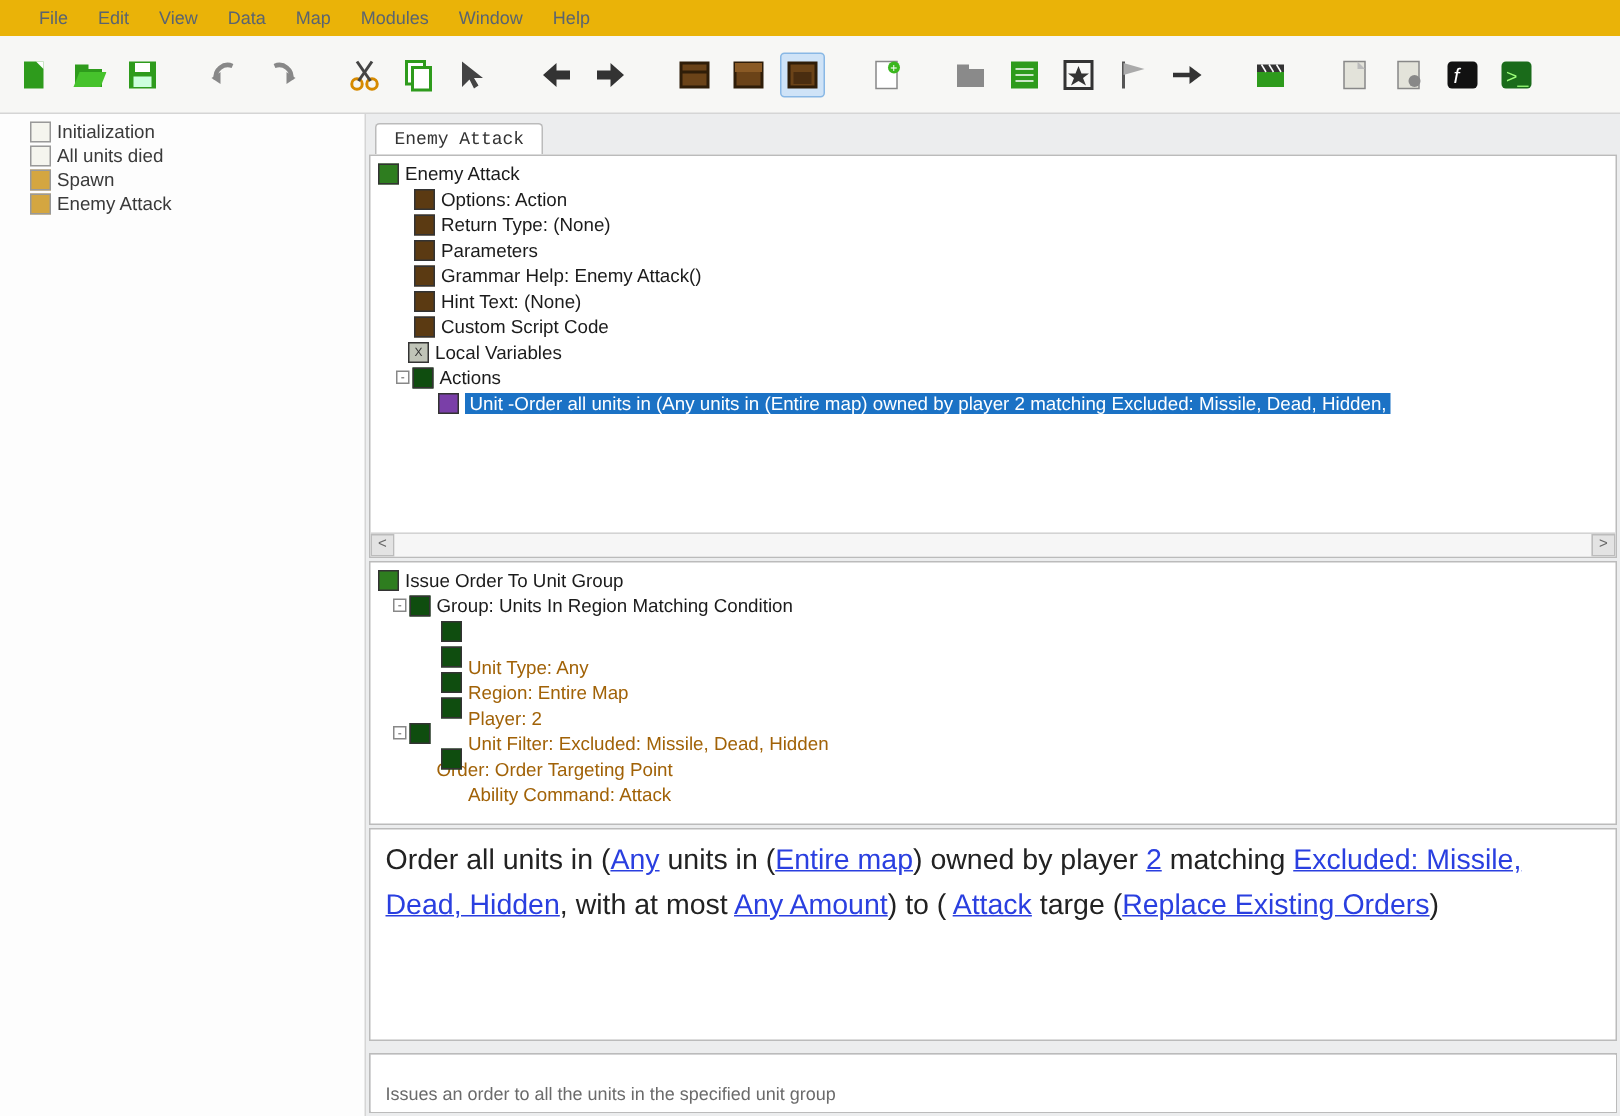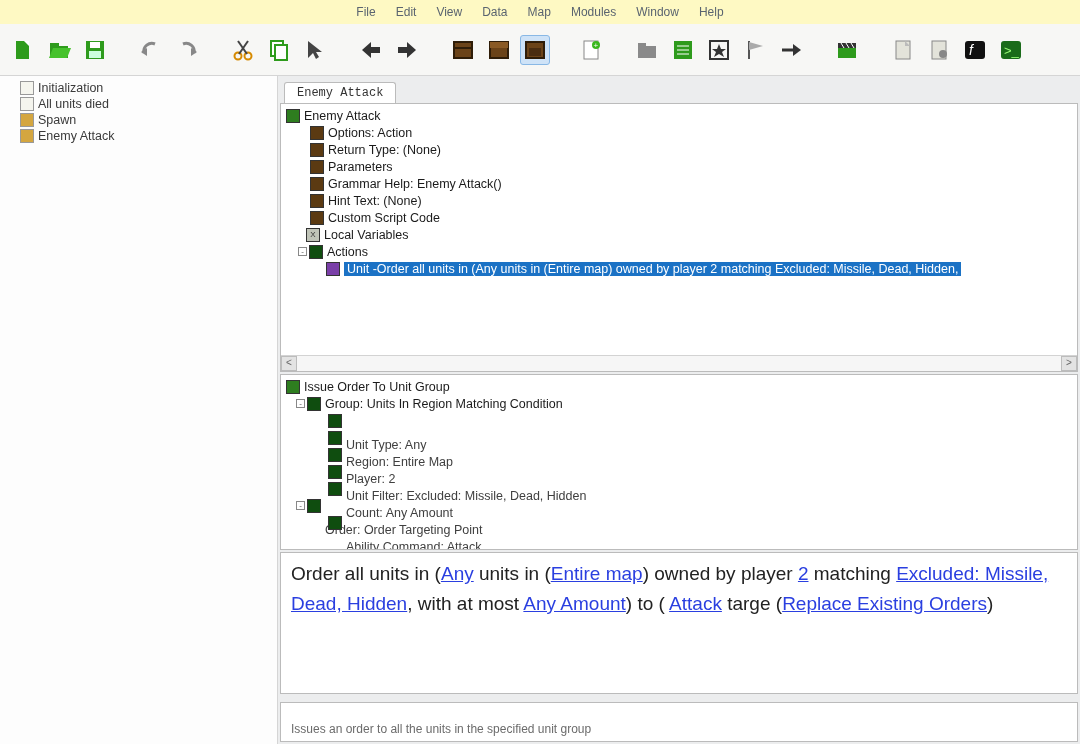--- a/index.html
+++ b/index.html
@@ -1,31 +1,31 @@
 <!DOCTYPE html>
 <html><head>
 <meta charset="utf-8">
 <style>
 * { box-sizing: border-box; font-family: "Segoe UI", Arial, sans-serif; }
 body { margin:0; width:1080px; height:744px; background:#f0f0f0; display:flex; flex-direction:column; overflow:hidden; font-size:12px; color:#333; }
 
 
-.menubar { background:#fef9c3; display:flex; padding:2px 16px; gap:0; font-size:12px; color:#5a6470;justify-content:center; }
+.menubar { background:#eab308; display:flex; padding:2px 16px; gap:0; font-size:12px; color:#5a6470; }
 .menubar div { padding:3px 10px; cursor:default; }
 
 
 .toolbar { background:#f7f7f5; border-bottom:1px solid #d5d5d5; display:flex; align-items:center; padding:6px 8px; gap:6px; height:52px; }
 .tool { width:30px; height:30px; display:flex; align-items:center; justify-content:center; border-radius:3px; }
 .tool.sel { background:#cfe3f7; border:1px solid #89b8e5; }
 .sep { width:14px; }
 svg { display:block; }
 
 
 .main { flex:1; display:flex; min-height:0; background:#fff; }
-.left { width:278px; border-right:1px solid #d5d5d5; background:#fdfdfd; padding:4px 2px; font-family:"Courier New",monospace; font-size:12.5px; color:#3a3a3a; }
+.left { width:244px; border-right:1px solid #d5d5d5; background:#fdfdfd; padding:4px 2px; font-family:"Courier New",monospace; font-size:12.5px; color:#3a3a3a; }
 .li { display:flex; align-items:center; padding:1px 0 1px 18px; gap:4px; }
 .li .box { width:14px; height:14px; border:1px solid #999; background:#f5f5ee; display:flex; align-items:center; justify-content:center; }
 
 
 .right { flex:1; display:flex; flex-direction:column; min-width:0; background:#ecedee; }
 .tabs { display:flex; padding:6px 6px 0 6px; }
 .tab { background:#fff; border:1px solid #bbb; border-bottom:none; padding:3px 12px; border-radius:3px 3px 0 0; font-family:"Courier New",monospace; font-size:12px; }
 
 .pane { background:#fff; border:1px solid #bbb; margin:0 2px 2px 2px; overflow:auto; position:relative; }
 .p1 { height:278px; }
@@ -38,21 +38,21 @@
 .tree { font-family:"Courier New",monospace; font-size:12.5px; color:#2a2a2a; padding:3px 3px 3px 5px; white-space:nowrap; }
 .tr { display:flex; align-items:center; height:17px; }
 .ind { display:inline-block; }
 .sq { width:14px; height:14px; margin-right:4px; display:inline-flex; align-items:center; justify-content:center; border:1px solid #333; }
 .sq.g { background:#2e7d1f; }
 .sq.g2 { background:#0f4d0f; }
 .sq.br { background:#5b3a12; }
 .sq.pp { background:#7a3fa8; }
 .sq.gy { background:#c0c4b8; }
 .exp { width:9px; height:9px; border:1px solid #888; background:#fff; font-size:8px; line-height:8px; text-align:center; margin-right:2px; color:#555; }
-.blue { color:#404040;margin-top:48px; }
+.blue { color:#a16207;margin-top:48px; }
 .blk { color:#1b1b1b; }
 .hl { background:#1b72c5; color:#fff; padding:0 3px; }
 
 .hscroll { position:absolute; left:0; right:0; bottom:0; height:16px; background:#efefef; border-top:1px solid #d3d3d3; display:flex; }
 .hscroll .lft,.hscroll .rgt{ width:16px; background:#e3e3e3; border:1px solid #bcbcbc; text-align:center; font-size:10px; color:#666; }
 .hscroll .trk { flex:1; background:#f6f6f6; }
 
 .link { color:#2a3fe0; text-decoration:underline; }
 .plain { color:#222; }
 </style>
@@ -343,25 +343,20 @@
             <span class="ind" style="width:42px"></span>
             <span class="sq g2"></span>
             <span class="blue"><span>Player</span>: <span>2</span></span>
           </div>
         <div class="tr">
             <span class="ind" style="width:42px"></span>
             <span class="sq g2"></span>
             <span class="blue"><span>Unit Filter</span>: <span>Excluded: Missile, Dead, Hidden</span></span>
           </div>
         <div class="tr">
-            <span class="ind" style="width:42px"></span>
-            <span class="sq g2"></span>
-            <span class="blue"><span>Count</span>: <span>Any Amount</span></span>
-          </div>
-        <div class="tr">
             <span class="ind" style="width:10px"></span>
             <span class="exp">-</span>
             <span class="sq g2"></span>
             <span class="blue">Order: Order Targeting Point</span>
           </div>
         <div class="tr">
             <span class="ind" style="width:42px"></span>
             <span class="sq g2"></span>
             <span class="blue"><span>Ability Command</span>: <span>Attack</span></span>
           </div>

